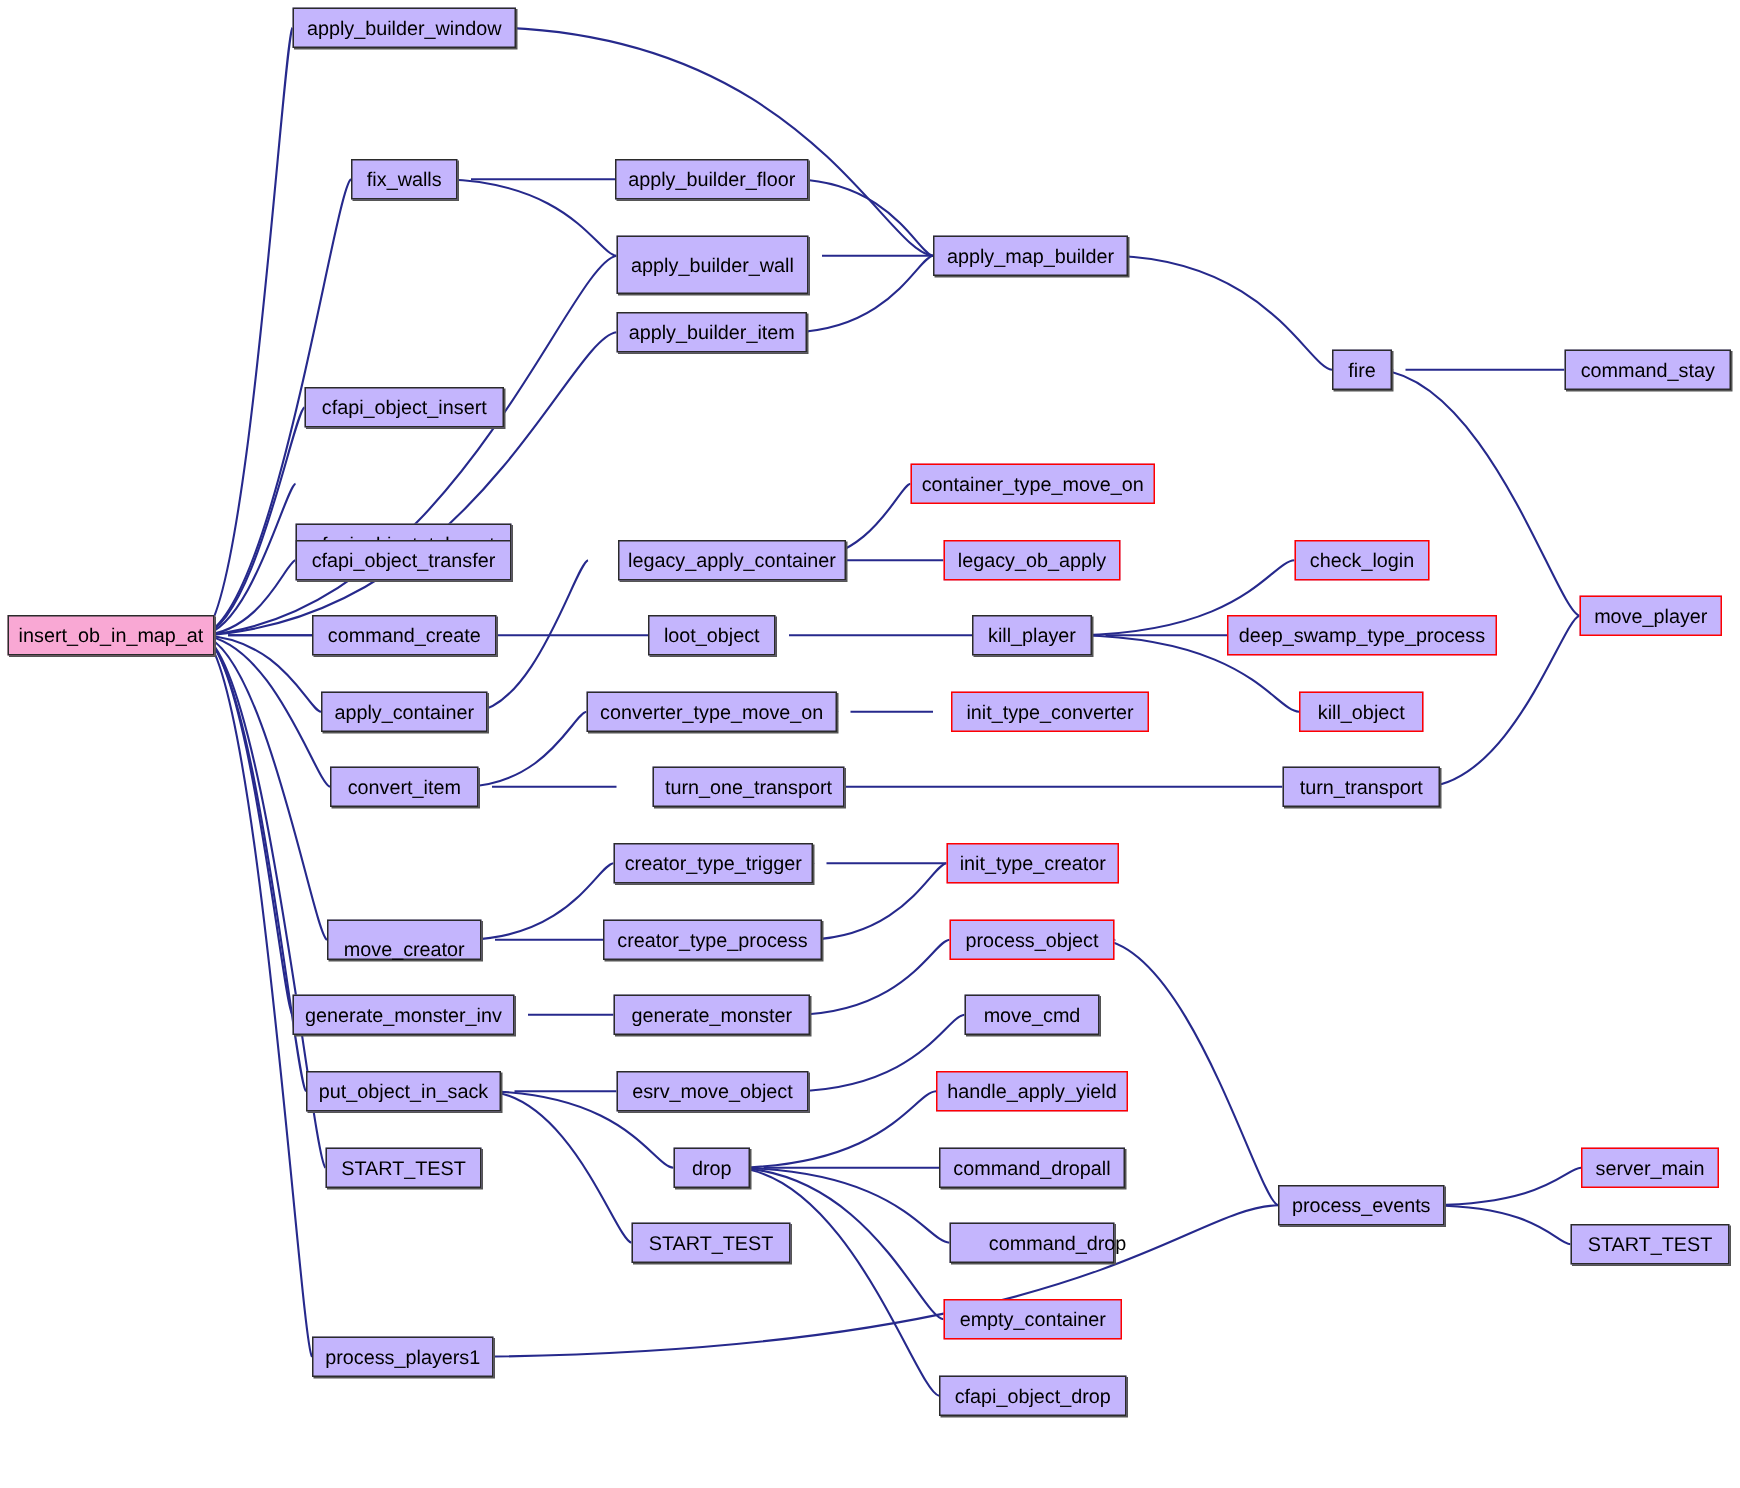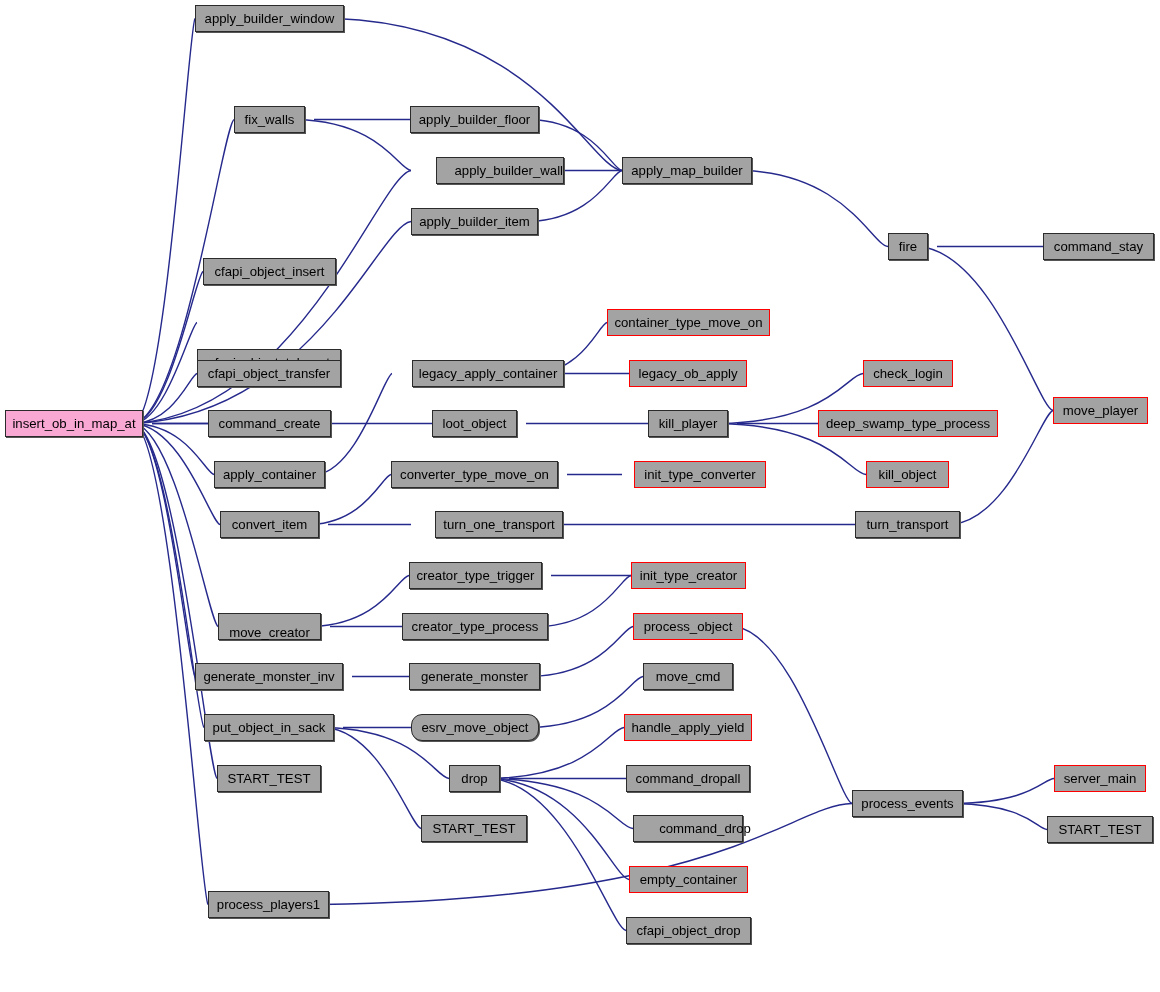--- a/index.html
+++ b/index.html
@@ -29,21 +29,21 @@
   }
   svg#edges polygon.arrow {
     fill: #26298c;
     stroke: #26298c;
     stroke-width: 1;
   }
   .node {
     position: absolute;
     box-sizing: border-box;
     border: 1px solid #2b2b2b;
-    background: #a3a3a3;
+    background: #c4b5fd;
     color: #000000;
     font-size: 13.2px;
     line-height: 1;
     display: flex;
     align-items: center;
     justify-content: center;
     white-space: nowrap;
     box-shadow: 1px 1px 0 0 #555555;
     z-index: 5;
   }
@@ -182,21 +182,21 @@
       </div>
       <div class="node" style="left: 195px; top: 5px; width: 149px; height: 27px;">
         <span>apply_builder_window</span>
       </div>
       <div class="node" style="left: 234px; top: 106px; width: 71px; height: 27px;">
         <span>fix_walls</span>
       </div>
       <div class="node" style="left: 410px; top: 106px; width: 129px; height: 27px;">
         <span>apply_builder_floor</span>
       </div>
-      <div class="node" style="left: 436px; top: 157px; width: 128px; height: 27px; justify-content: flex-end;">
+      <div class="node" style="left: 411px; top: 157px; width: 128px; height: 39px;">
         <span>apply_builder_wall</span>
       </div>
       <div class="node" style="left: 411px; top: 208px; width: 127px; height: 27px;">
         <span>apply_builder_item</span>
       </div>
       <div class="node" style="left: 622px; top: 157px; width: 130px; height: 27px;">
         <span>apply_map_builder</span>
       </div>
       <div class="node" style="left: 888px; top: 233px; width: 40px; height: 27px;">
         <span>fire</span>
@@ -281,21 +281,21 @@
       </div>
       <div class="node" style="left: 409px; top: 663px; width: 131px; height: 27px;">
         <span>generate_monster</span>
       </div>
       <div class="node" style="left: 643px; top: 663px; width: 90px; height: 27px;">
         <span>move_cmd</span>
       </div>
       <div class="node" style="left: 204px; top: 714px; width: 130px; height: 27px;">
         <span>put_object_in_sack</span>
       </div>
-      <div class="node" style="left: 411px; top: 714px; width: 128px; height: 27px; border-radius: 11px;">
+      <div class="node" style="left: 411px; top: 714px; width: 128px; height: 27px;">
         <span>esrv_move_object</span>
       </div>
       <div class="node red" style="left: 624px; top: 714px; width: 128px; height: 27px;">
         <span>handle_apply_yield</span>
       </div>
       <div class="node" style="left: 217px; top: 765px; width: 104px; height: 27px;">
         <span>START_TEST</span>
       </div>
       <div class="node" style="left: 449px; top: 765px; width: 51px; height: 27px;">
         <span>drop</span>

